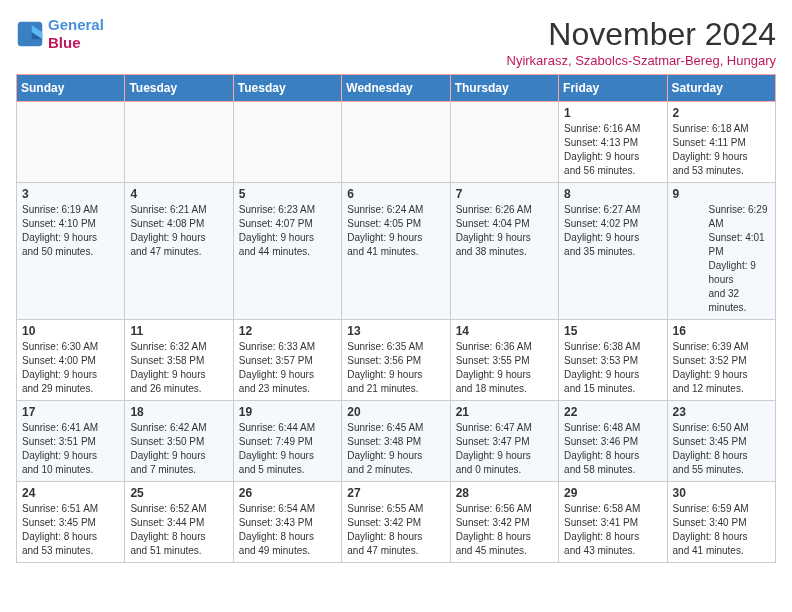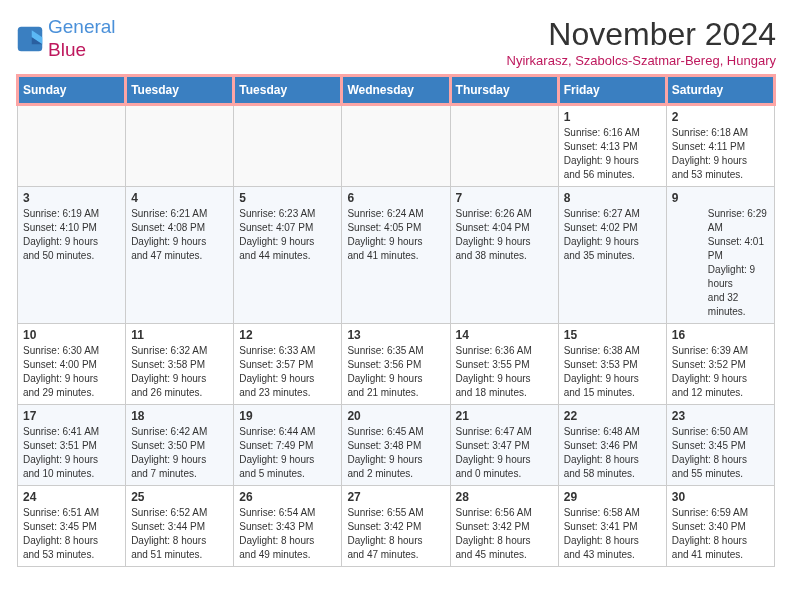--- a/index.html
+++ b/index.html
@@ -15,22 +15,22 @@
       align-items: flex-start;
       justify-content: space-between;
       margin-bottom: 4px;
     }
     .logo {
       display: flex;
       align-items: center;
       gap: 4px;
     }
     .logo-text {
-      font-size: 19px;
-      font-weight: normal;
+      font-size: 15px;
+      font-weight: bold;
       color: #333;
       line-height: 1.2;
     }
     .logo-text span {
       color: #4a90d9;
     }
     .logo-icon {
       width: 28px;
       height: 28px;
     }
@@ -51,21 +51,21 @@
       border-collapse: collapse;
       margin-top: 6px;
     }
     .calendar th {
       background: #3a7fc1;
       color: #fff;
       font-size: 12px;
       font-weight: bold;
       padding: 6px 4px;
       text-align: left;
-      border: 3px solid #fca5a5;
+      border: 1px solid #fca5a5;
     }
     .calendar td {
       vertical-align: top;
       border: 1px solid #ccc;
       padding: 4px 5px;
       width: 107px;
       min-height: 80px;
       font-size: 10px;
       color: #333;
       background: #fff;

